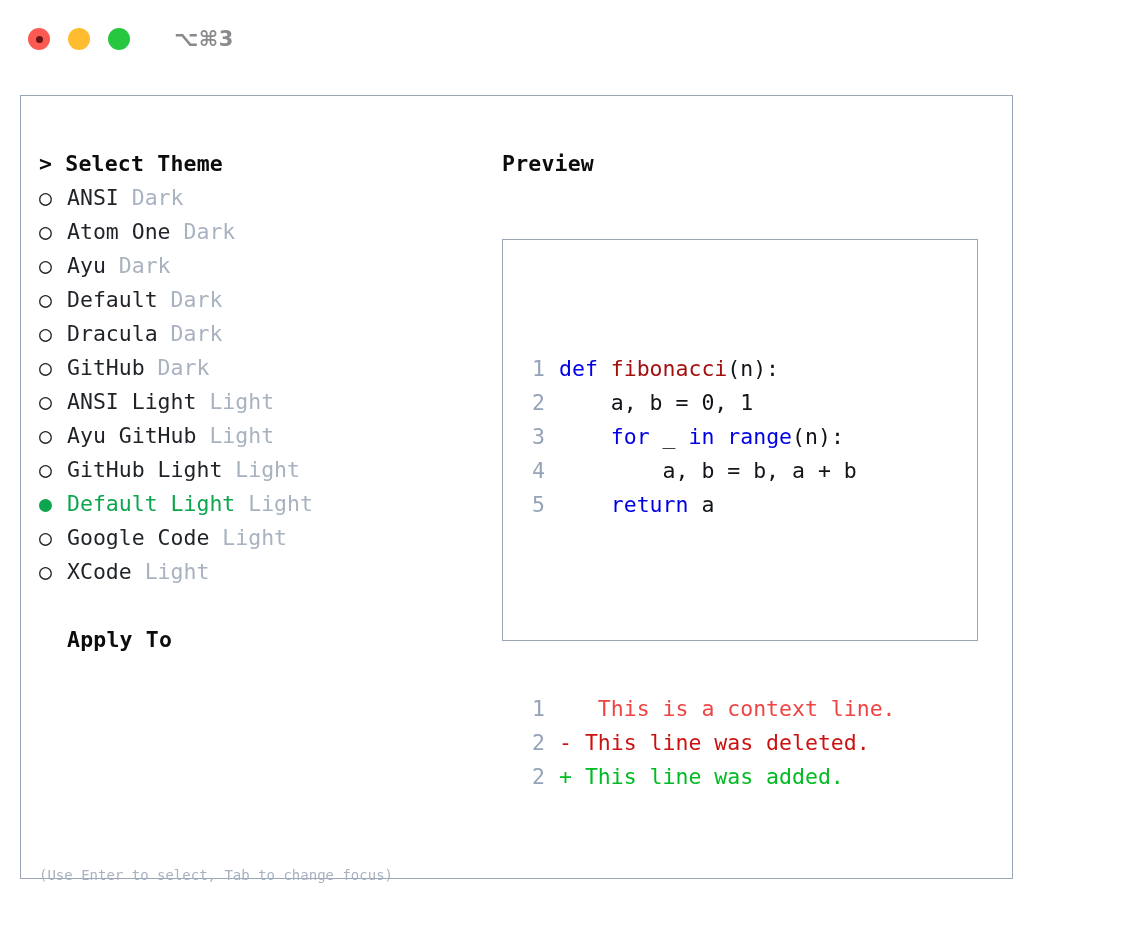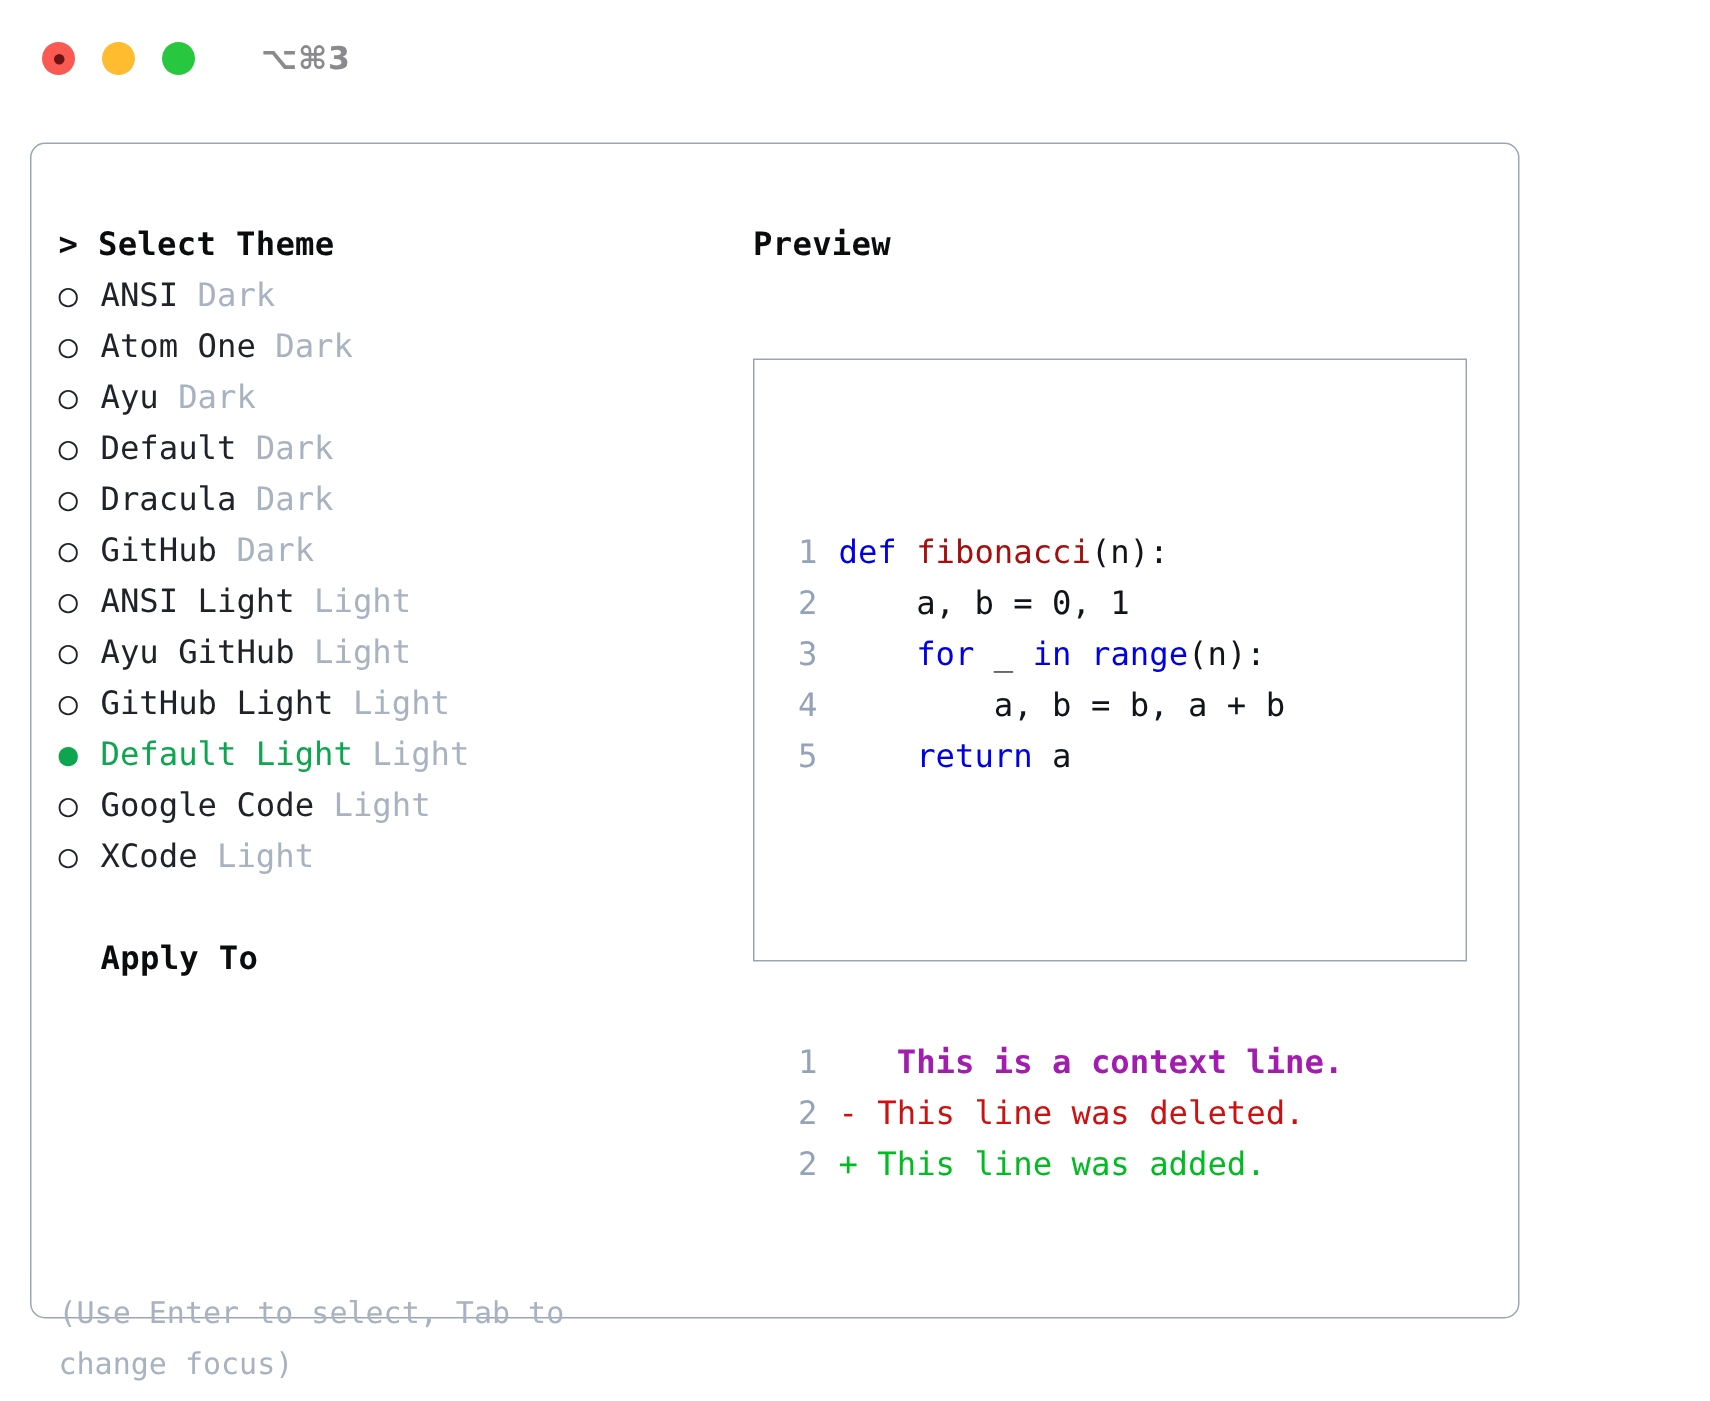--- a/index.html
+++ b/index.html
@@ -67,21 +67,21 @@
   }
 
   
   .panel {
     position: absolute;
     left: 20px;
     top: 95px;
     width: 993px;
     height: 784px;
     border: 1px solid #9aa6b6;
-    border-radius: 10px;
+    border-radius: 0;
     background: #ffffff;
     box-sizing: border-box;
   }
 
   .columns {
     position: absolute;
     left: 0; top: 0;
     width: 100%;
     height: 100%;
   }
@@ -119,21 +119,21 @@
 
   .item-label { color: #1f2328; }
   .item-label.selected { color: #0da64f; }
   .item-tag { color: #a8b2c0; text-align: right; }
 
   .hint {
     position: absolute;
     left: 18px;
     top: 762px;
     width: 420px;
-    font-size: 20px;
+    font-size: 14px;
     line-height: 34px;
     color: #a8b2c0;
   }
 
   
   .right-col {
     position: absolute;
     left: 481px;
     top: 51px;
     width: 490px;
@@ -166,21 +166,21 @@
   .ln {
     display: inline-block;
     width: 28px;
     text-align: right;
     color: #94a3b8;
     margin-right: 14px;
   }
   .tok-kw   { color: #0000e6; }
   .tok-fn   { color: #a41010; }
   .tok-txt  { color: #111418; }
-  .tok-ctx  { color: #a21caf; font-weight: bold; }
+  .tok-ctx  { color: #ef4444; }
   .tok-del  { color: #cc1111; }
   .tok-add  { color: #00bb22; }
   .gap-line { height: 34px; }
 </style>
 </head>
 <body>
 
 <div class="window">
 
   <div class="titlebar">

